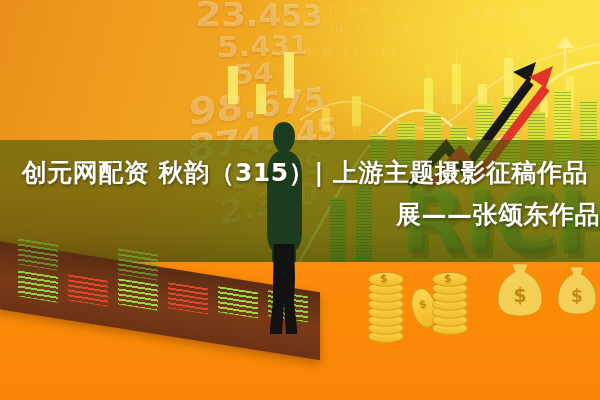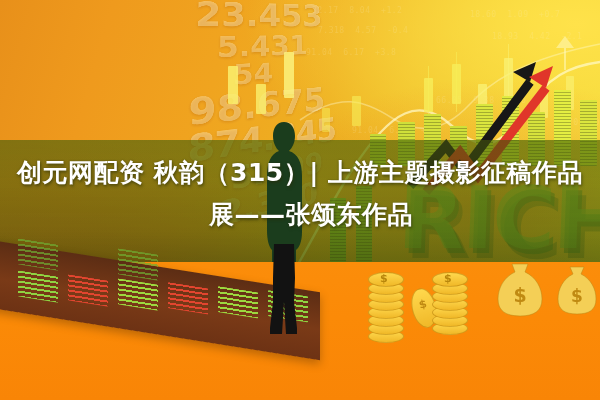--- a/index.html
+++ b/index.html
@@ -118,21 +118,21 @@
     background:linear-gradient(180deg,#ffd84d,#f0b828);
     border:1px solid rgba(180,125,10,.55);}
   .bag{position:absolute;}
 
   
   #arrows{position:absolute;left:380px;top:60px;width:220px;height:180px;}
 
   
   #title{
     position:absolute;left:0;top:152px;width:600px;
-    text-align:center;color:#ffffff;
+    text-align:right;color:#ffffff;
     font-size:25px;font-weight:bold;line-height:42px;
     letter-spacing:.5px;
     text-shadow:1px 2px 3px rgba(40,45,10,.55), 0 0 2px rgba(60,60,20,.5);
     user-select:none;
   }
   #title .l1{display:block;padding:0 12px;}
   #title .l2{display:block;padding-left:22px;}
 </style>
 </head>
 <body>
@@ -149,21 +149,21 @@
     <div class="n3">98.675</div>
     <div class="n4">874.345</div>
     <div class="n5">5.309</div>
     <div class="n6">2.340</div>
   </div>
 
   <div class="ghosttext" style="left:312px;top:6px;text-align:center;">32.17  8.04  +1.2</div>
   <div class="ghosttext" style="left:318px;top:26px;">7.318  4.57  -0.4</div>
   <div class="ghosttext" style="left:306px;top:48px;">91.04  6.17  +3.8</div>
   <div class="ghosttext" style="left:470px;top:10px;">18.60  1.09  +0.7</div>
-  <div class="ghosttext" style="left:492px;top:32px;">18.93  4.42  -2.1</div>
+  <div class="ghosttext" style="left:492px;top:46px;">18.93  4.42  -2.1</div>
   <div class="ghosttext" style="left:436px;top:96px;">66.05  9.38  +5.6</div>
   <div class="ghosttext" style="left:520px;top:118px;">27.41  3.70  +0.9</div>
   <div class="ghosttext" style="left:352px;top:126px;">91.04  6.17  +3.8</div>
 
   <svg id="trend" class="layer" viewBox="0 0 600 400">
     <path d="M130,398 C180,392 210,368 250,330 C290,292 310,236 352,170
              C392,108 420,96 452,126 C482,154 500,148 524,112 C548,76 570,66 600,62" fill="none" stroke="rgba(255,250,200,.72)" stroke-width="2.4"></path>
     <path d="M300,120 C340,92 364,100 392,118 C420,136 446,130 470,104
              C494,78 530,58 600,44" fill="none" stroke="rgba(255,252,215,.38)" stroke-width="1.6"></path>
   </svg>

